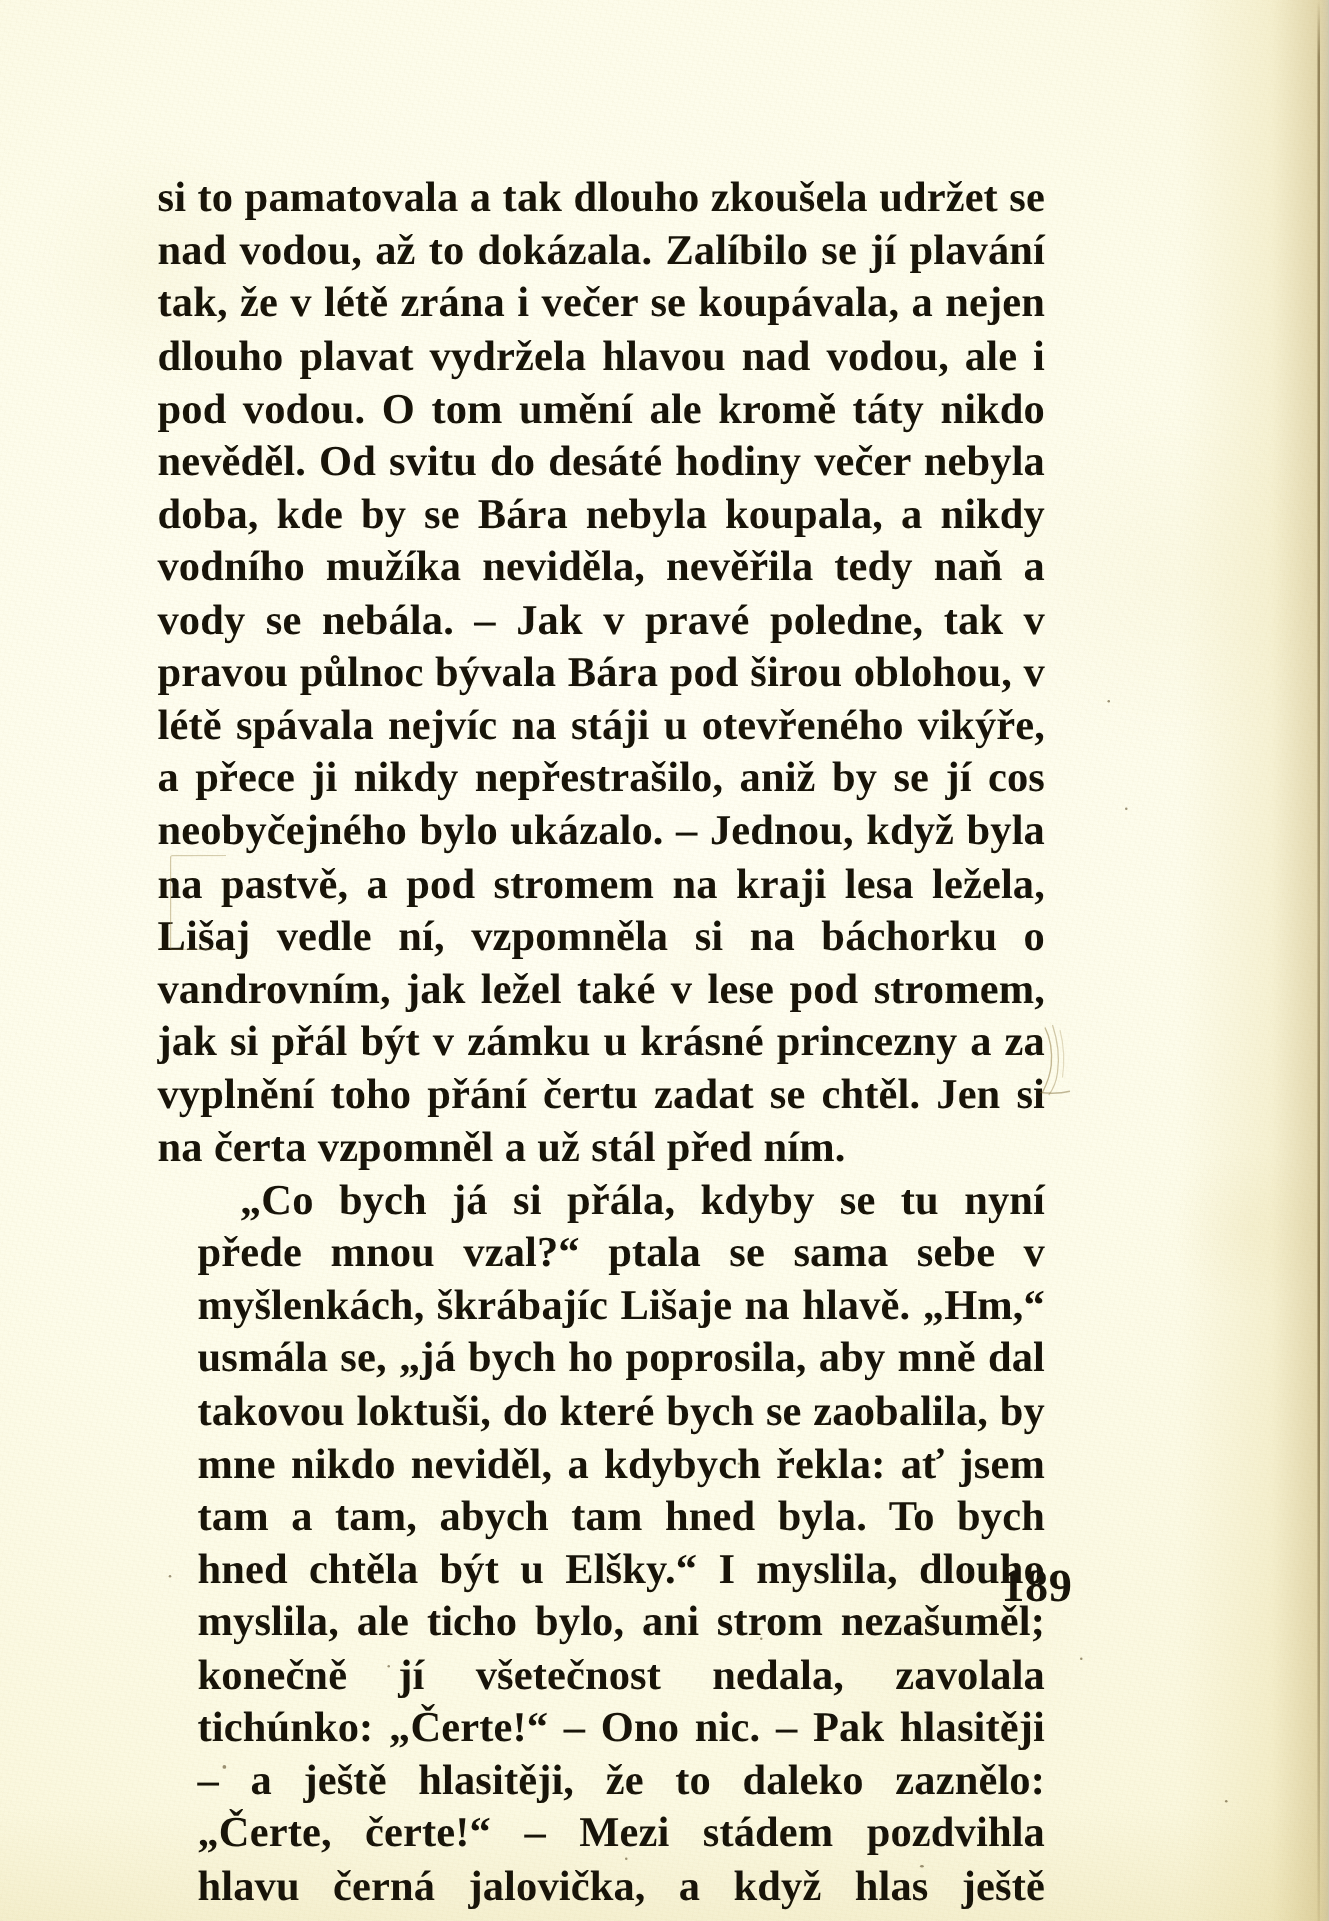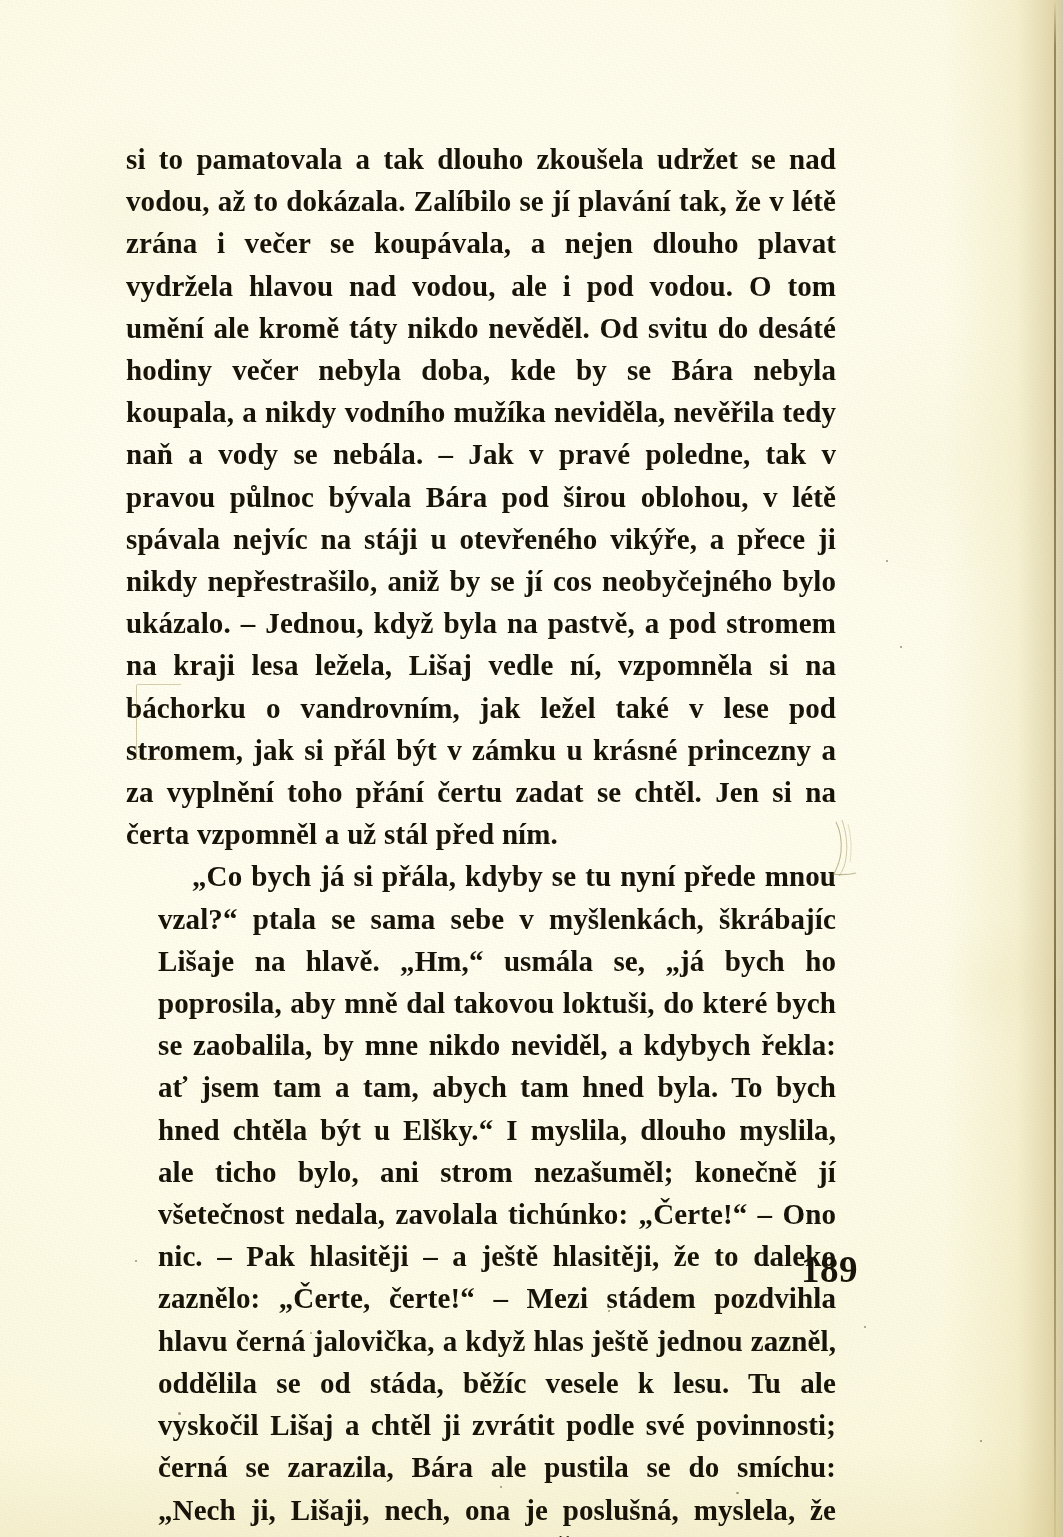--- a/index.html
+++ b/index.html
@@ -77,21 +77,21 @@
   
   .text-column {
     position: absolute;
     left: 126px;
     top: 138px;
     width: 710px;
   }
 
   .para {
     margin: 0;
-    font-size: 29px;
+    font-size: 34px;
     line-height: 42.2px;
     text-align: justify;
     text-align-last: left;
     letter-spacing: .1px;
     word-spacing: .4px;
     font-weight: 700;
     -webkit-font-smoothing: none;
   }
   .para.second {
     text-indent: 34px;

